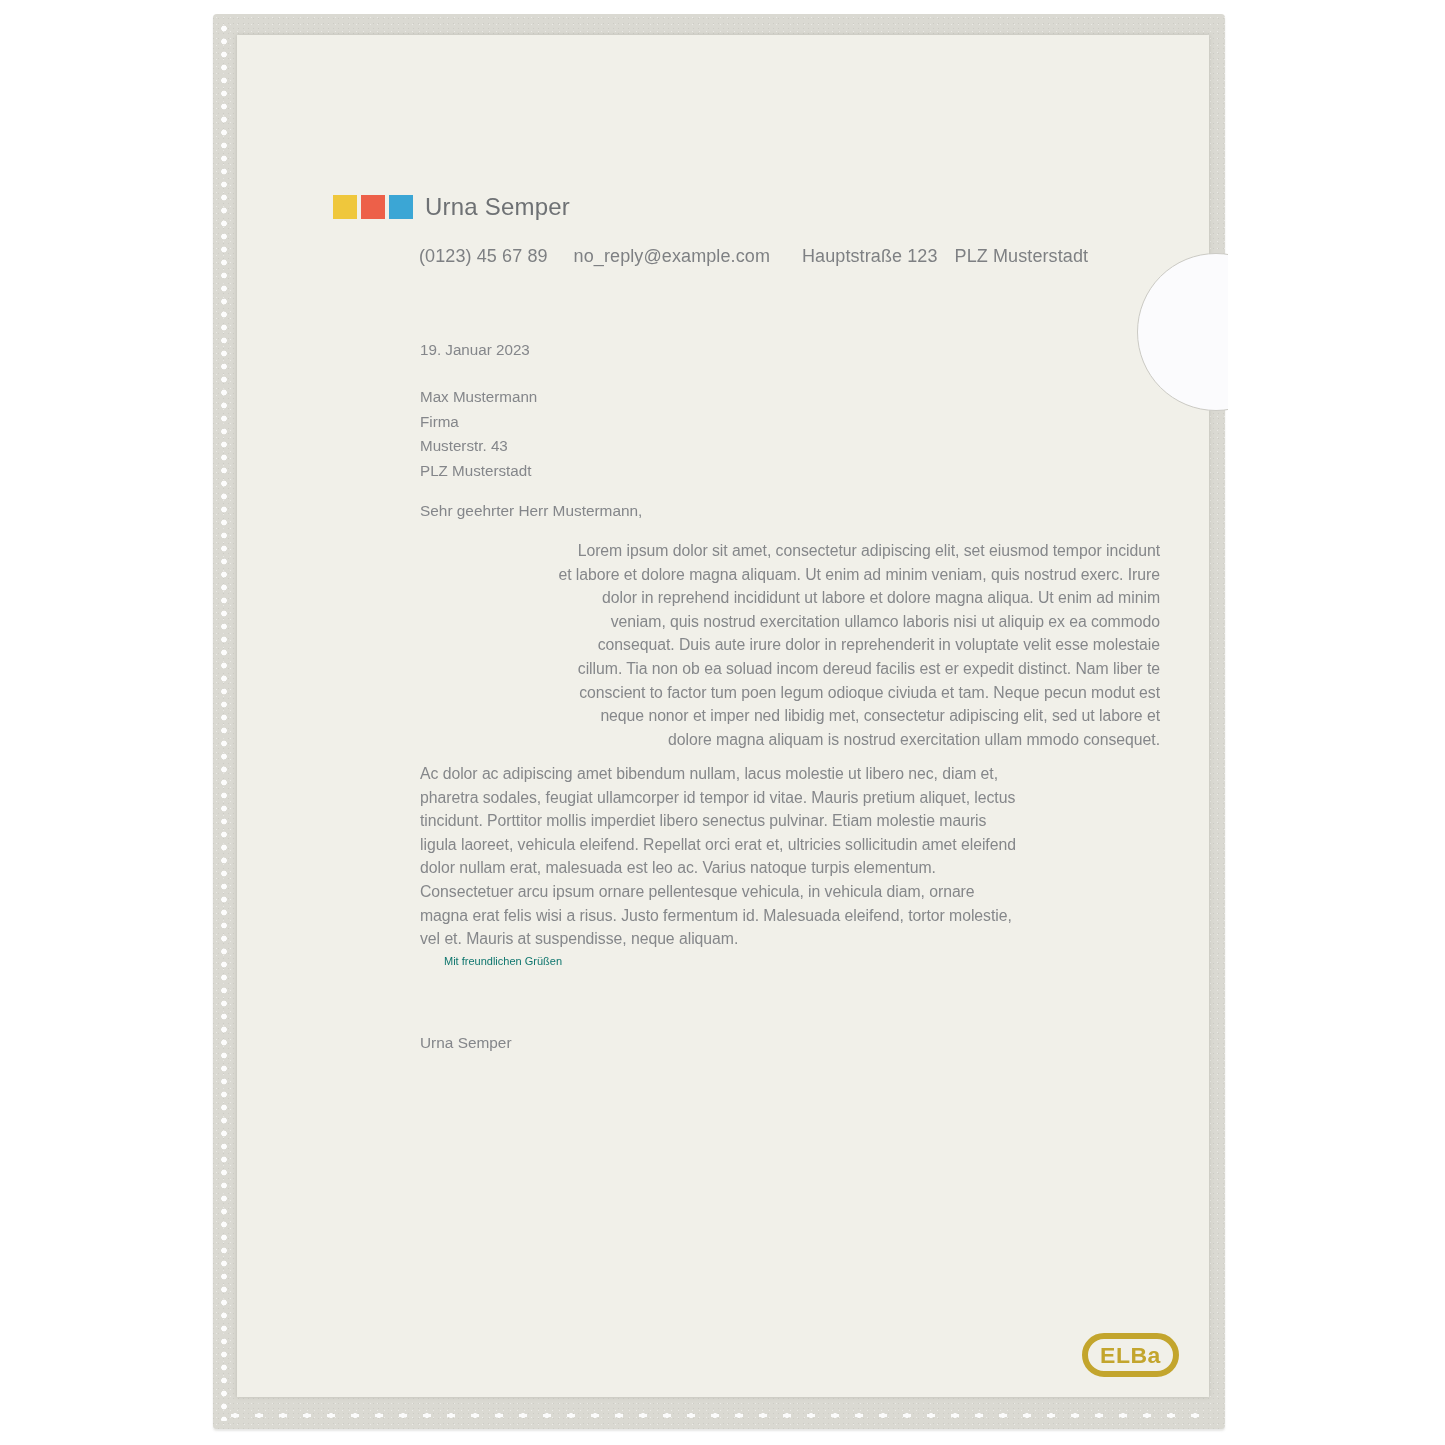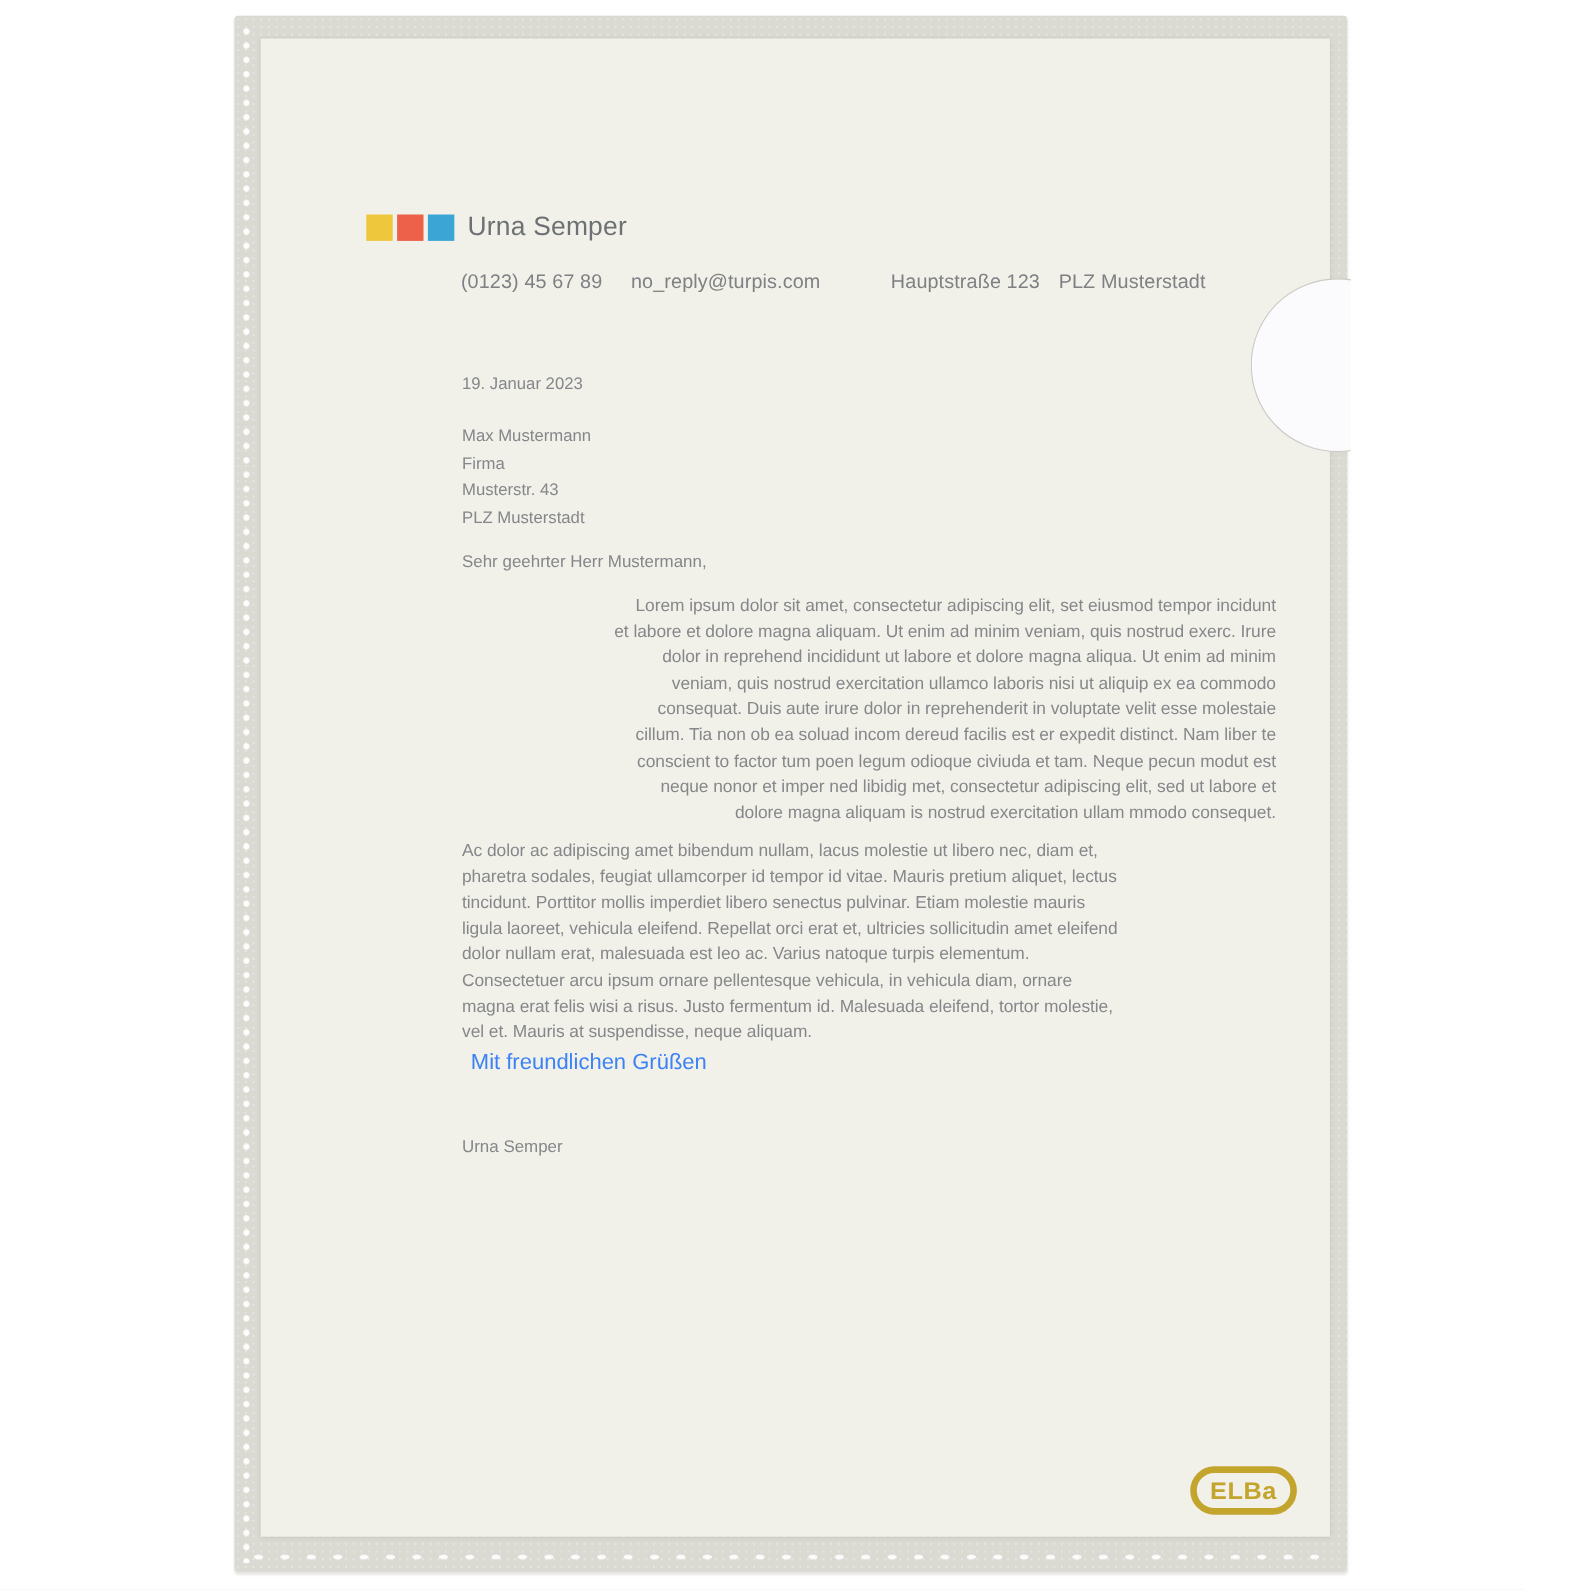--- a/index.html
+++ b/index.html
@@ -51,33 +51,33 @@
   .squares{display:flex;gap:4px;}
   .square{width:24px;height:24px;}
   .sender-name{
     margin-left:12px;font-size:24px;color:#6e7174;letter-spacing:.2px;white-space:nowrap;
   }
   .contact-row{
     left:419px;top:246px;display:flex;align-items:baseline;
     font-size:18px;color:#7e8083;letter-spacing:.1px;white-space:nowrap;
   }
   .contact-row .gap-a{margin-left:26px;}
-  .contact-row .gap-b{margin-left:64px;}
+  .contact-row .gap-b{margin-left:32px;}
   .contact-row .gap-c{margin-left:17px;}
   .date-line{left:420px;top:341px;font-size:15.2px;color:#84868a;}
   .recipient{left:420px;top:385px;font-size:15.2px;color:#84868a;line-height:24.5px;}
   .recipient span{display:block;}
   .salutation{left:420px;top:502px;font-size:15.4px;color:#84868a;}
   .para{
     width:740px;font-size:15.8px;line-height:23.6px;color:#85878a;
     white-space:pre-line;letter-spacing:-.05px;
   }
   .para1{left:420px;top:539px;text-align:right;}
   .para2{left:420px;top:762px;}
-  .closing{left:428px;top:955px;font-size:20px;color:#3b82f6;}
+  .closing{left:444px;top:955px;font-size:11px;color:#0f766e;}
   .signature{left:420px;top:1034px;font-size:15.4px;color:#84868a;}
   
   .elba{
     position:absolute;left:1082px;top:1333px;width:97px;height:44px;
     border:6px solid #1d4ed8;border-radius:24px;box-sizing:border-box;
     display:flex;align-items:center;justify-content:center;
   }
   .elba-text{
     font-size:23px;font-weight:800;color:#c3a52d;letter-spacing:.5px;
     transform:scaleY(.95);line-height:1;
@@ -102,21 +102,21 @@
     <div class="squares">
       <div class="square" style="background: rgb(239, 199, 60);"></div>
       <div class="square" style="background: rgb(237, 96, 73);"></div>
       <div class="square" style="background: rgb(59, 166, 213);"></div>
     </div>
     <div class="sender-name">Urna Semper</div>
   </div>
 
   <div class="contact-row">
     <span>(0123) 45 67 89</span>
-    <span class="gap-a">no_reply@turpis.com</span>
+    <span class="gap-a">no_reply@example.com</span>
     <span class="gap-b">Hauptstraße 123</span>
     <span class="gap-c">PLZ Musterstadt</span>
   </div>
 
   <div class="date-line">19. Januar 2023</div>
 
   <div class="recipient">
     <span>Max Mustermann</span>
     <span>Firma</span>
     <span>Musterstr. 43</span>

